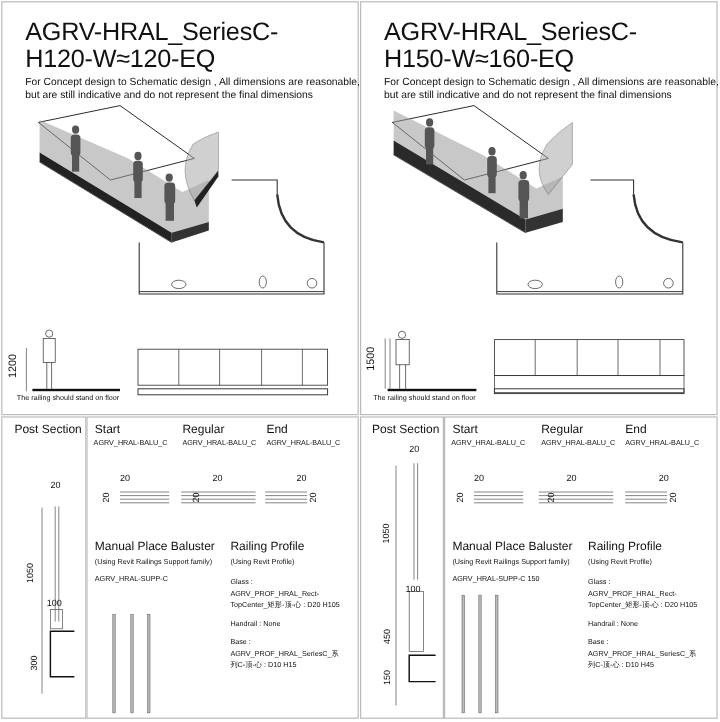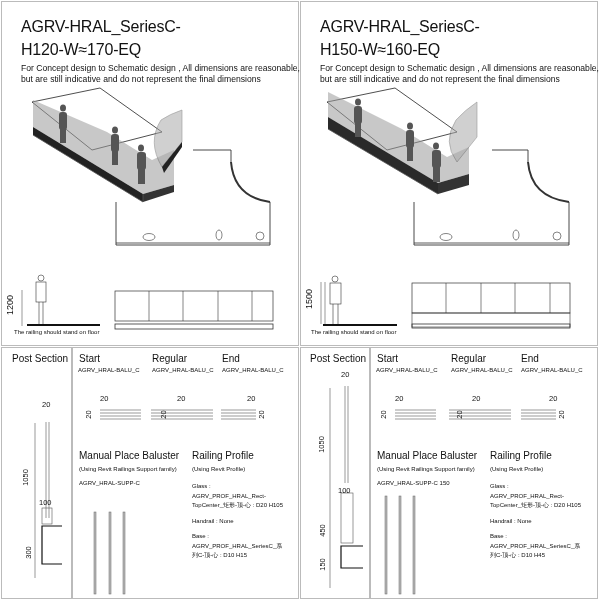--- a/index.html
+++ b/index.html
@@ -1,32 +1,32 @@
 <!DOCTYPE html>
 <html><head>
 <meta charset="utf-8">
 <style>
   html,body{margin:0;padding:0;background:#fff;}
   body{width:600px;height:602px;position:relative;overflow:hidden;font-family:"Liberation Sans",sans-serif;color:#111;}
   .sheet{position:absolute;border:1px solid #bbb;box-sizing:border-box;background:#fff;}
   .abs{position:absolute;}
-  .title{font-size:16px;line-height:23px;letter-spacing:-0.2px;}
+  .title{font-size:21px;line-height:23px;letter-spacing:-0.2px;}
   .sub{font-size:8.6px;line-height:10.5px;}
   .h2{font-size:10px;line-height:12px;}
   .tiny{font-size:6px;line-height:7.5px;}
   .dim{font-size:7.5px;}
   svg{position:absolute;overflow:visible;}
 </style>
 </head>
 <body>
 
 <div class="sheet" style="left:1px;top:1px;width:298px;height:345px;">
   <div class="abs title" style="left:19px;top:13px;">
     <div>AGRV-HRAL_SeriesC-</div>
-    <div>H120-W≈170-EQ</div>
+    <div>H120-W≈120-EQ</div>
   </div>
   <div class="abs sub" style="left:19px;top:61px;width:280px;">
     <div>For Concept design to Schematic design , All dimensions are reasonable,</div>
     <div>but are still indicative and do not represent the final dimensions</div>
   </div>
 
   <svg style="left:0;top:0" width="298" height="345">
     <polygon points="30,100 98,86 160,130 90,148" fill="none" stroke="#222" stroke-width="0.8"></polygon>
     <polygon points="31,98 31,125 141,192 172,183 172,148 150,158 105,130" fill="#9a9a9a" opacity="0.55"></polygon>
     <polygon points="31,125 141,192 141,200 31,133" fill="#222"></polygon>

